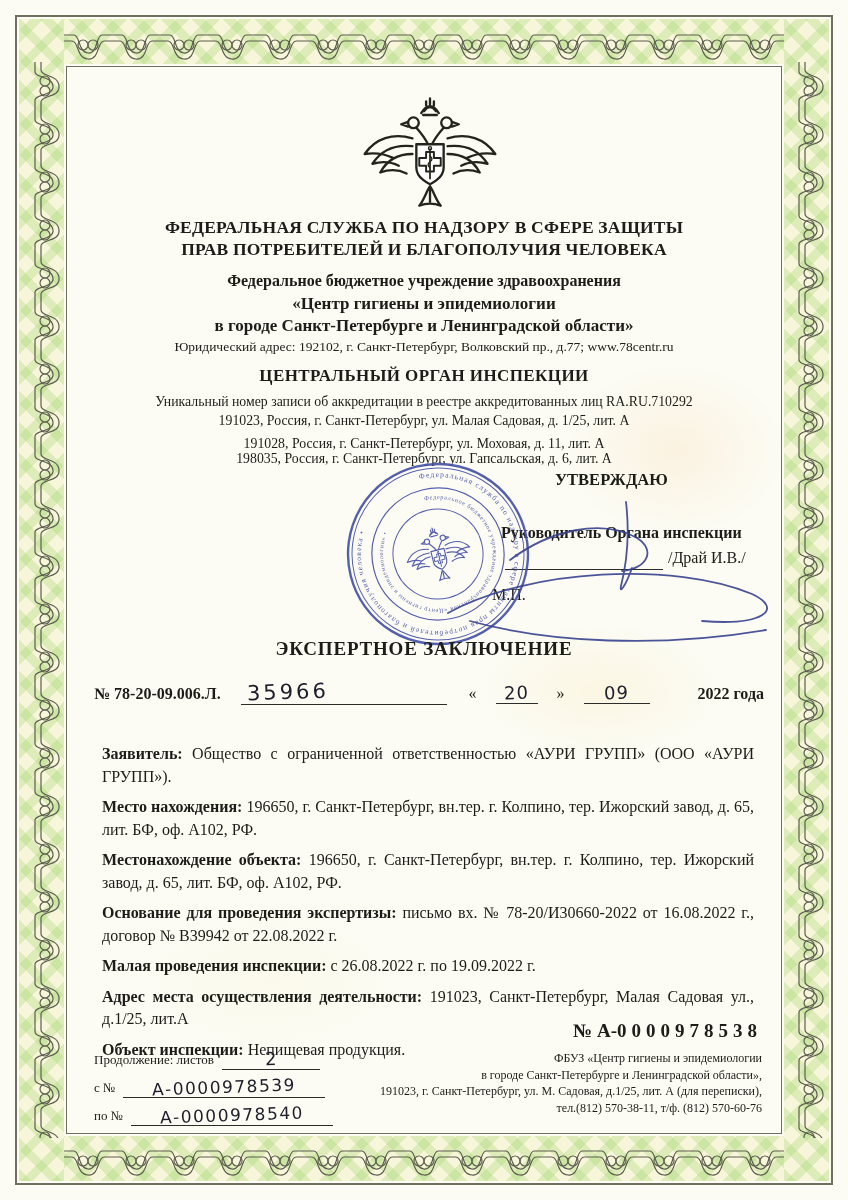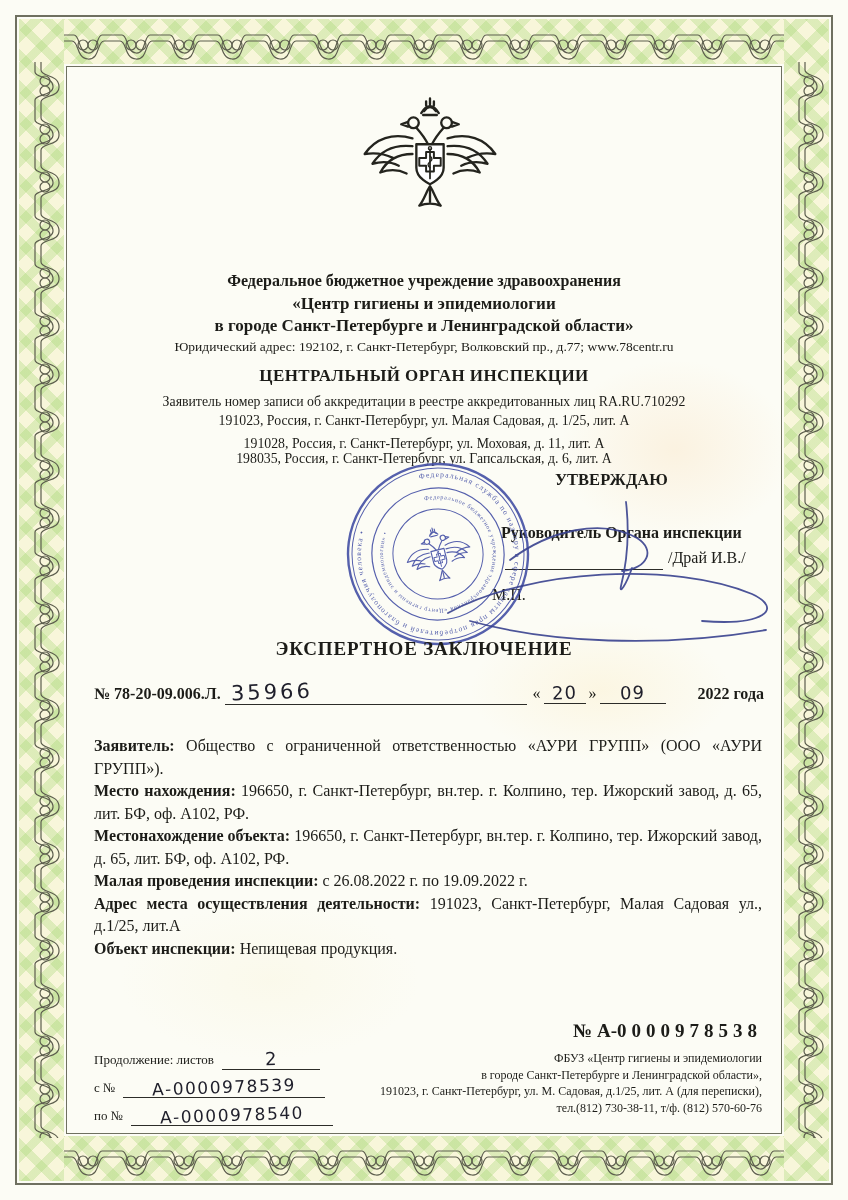--- a/index.html
+++ b/index.html
@@ -53,35 +53,35 @@
   .approve{left:555px; top:470px; font-weight:bold; font-size:16.5px;}
   .role{left:487px; top:524px; font-weight:bold; font-size:16px;margin-left:14px;}
   .sig-line{left:505px; top:569px; width:158px; border-bottom:1.4px solid #2c2c28; height:0;}
   .signer{left:668px; top:549px; font-size:16px;text-align:right;}
   .mp{left:492px; top:586px; font-size:16px;}
   .stamp{left:340px; top:456px; width:196px; height:196px; opacity:.88;}
   .sig-svg{left:430px; top:468px; width:370px; height:205px; pointer-events:none;}
 
   .doc-title{top:638px; font-weight:bold; font-size:19px; letter-spacing:.8px;}
 
-  .numline{left:94px; right:84px; top:680px; display:flex; align-items:baseline; font-size:16px;}
+  .numline{left:94px; right:84px; top:680px; display:flex; align-items:baseline; font-size:16px;gap:16px;}
   .numline .prefix{font-weight:bold; white-space:nowrap;}
   .numline .fill{flex:1 1 auto; border-bottom:1.3px solid #2c2c28; margin:0 6px 2px 4px; min-width:150px; padding-left:6px;}
   .numline .q{font-size:16px;}
   .numline .slot{border-bottom:1.3px solid #2c2c28; text-align:center; margin:0 3px 2px 3px;}
   .numline .slot.day{width:42px;}
   .numline .slot.month{width:66px; margin-right:18px;}
   .numline .year{font-weight:bold; white-space:nowrap; margin-left:14px;}
   .hand{font-family:"DejaVu Sans", sans-serif; color:#20202c; display:inline-block; transform:rotate(-2deg);}
   .hand.big{font-size:21px; letter-spacing:3px;}
   .hand.mid{font-size:18px; letter-spacing:1px;}
   .hand.num{font-size:17px; letter-spacing:1.5px;}
 
   .fields{left:94px; right:86px; top:735px; font-size:16px; line-height:22.5px; text-align:justify;}
-  .field{margin:0;}
+  .field{margin:8px;}
   .field .lbl{font-weight:bold;}
 
   .blank-num{right:86px; top:1020px; font-weight:bold; font-size:19px; white-space:nowrap;}
   .blank-num .digits{letter-spacing:5px;}
   .footer-org{right:86px; top:1050px; text-align:right; font-size:12px; line-height:16.5px;}
   .cont{left:94px; top:1048px; font-size:13px;}
   .cont .row{display:flex; align-items:flex-end; margin-bottom:7px;}
   .cont .lbl{white-space:nowrap; padding-bottom:2px;}
   .cont .line{border-bottom:1.2px solid #2c2c28; text-align:center; padding:0 6px;}
   .cont .line.w1{min-width:86px; margin-left:8px;}
@@ -194,27 +194,31 @@
   <div class="inner-line"></div>
 
   <div class="blob b1"></div>
   <div class="blob b2"></div>
   <div class="blob b3"></div>
 
   <svg class="abs emblem" viewBox="0 0 160 120">
     <use href="#rpn-emblem" xlink:href="#rpn-emblem" stroke-width="2.6"></use>
   </svg>
 
+  <div class="abs ctr h-service">
+    <div>ФЕДЕРАЛЬНАЯ СЛУЖБА ПО НАДЗОРУ В СФЕРЕ ЗАЩИТЫ</div>
+    <div>ПРАВ ПОТРЕБИТЕЛЕЙ И БЛАГОПОЛУЧИЯ ЧЕЛОВЕКА</div>
+  </div>
   <div class="abs ctr h-org2">«Центр гигиены и эпидемиологии</div>
   <div class="abs ctr h-org1">Федеральное бюджетное учреждение здравоохранения</div>
   <div class="abs ctr h-org3">в городе Санкт-Петербурге и Ленинградской области»</div>
   <div class="abs ctr h-legal">Юридический адрес: 192102, г. Санкт-Петербург, Волковский пр., д.77; www.78centr.ru</div>
 
   <div class="abs ctr h-coi">ЦЕНТРАЛЬНЫЙ ОРГАН ИНСПЕКЦИИ</div>
-  <div class="abs ctr h-accred">Заявитель номер записи об аккредитации в реестре аккредитованных лиц RA.RU.710292</div>
+  <div class="abs ctr h-accred">Уникальный номер записи об аккредитации в реестре аккредитованных лиц RA.RU.710292</div>
   <div class="abs ctr h-addr1">191023, Россия, г. Санкт-Петербург, ул. Малая Садовая, д. 1/25, лит. А</div>
   <div class="abs ctr h-addr2">191028, Россия, г. Санкт-Петербург, ул. Моховая, д. 11, лит. А</div>
   <div class="abs ctr h-addr3">198035, Россия, г. Санкт-Петербург, ул. Гапсальская, д. 6, лит. А</div>
 
   <div class="abs approve">УТВЕРЖДАЮ</div>
   <div class="abs role">Руководитель Органа инспекции</div>
   <div class="abs sig-line"></div>
   <div class="abs signer">/Драй И.В./</div>
   <div class="abs mp">М.П.</div>
 
@@ -258,33 +262,34 @@
     <span class="slot day"><span class="hand mid">20</span></span>
     <span class="q">»</span>
     <span class="slot month"><span class="hand mid">09</span></span>
     <span class="year">2022 года</span>
   </div>
 
   <div class="abs fields">
     <p class="field"><span class="lbl">Заявитель:</span><span> Общество с ограниченной ответственностью «АУРИ ГРУПП» (ООО «АУРИ ГРУПП»).</span></p>
     <p class="field"><span class="lbl">Место нахождения:</span><span> 196650, г. Санкт-Петербург, вн.тер. г. Колпино, тер. Ижорский завод, д. 65, лит. БФ, оф. А102,  РФ.</span></p>
     <p class="field"><span class="lbl">Местонахождение объекта:</span><span> 196650, г. Санкт-Петербург, вн.тер. г. Колпино, тер. Ижорский завод, д. 65, лит. БФ, оф. А102,  РФ.</span></p>
+    <p class="field"><span class="lbl">Основание для проведения экспертизы:</span><span> письмо вх. № 78-20/И30660-2022 от 16.08.2022 г., договор № В39942 от 22.08.2022 г.</span></p>
     <p class="field"><span class="lbl">Малая проведения инспекции:</span><span> с 26.08.2022 г. по 19.09.2022 г.</span></p>
     <p class="field"><span class="lbl">Адрес места осуществления деятельности:</span><span> 191023, Санкт-Петербург, Малая Садовая ул., д.1/25, лит.А</span></p>
     <p class="field"><span class="lbl">Объект инспекции:</span><span> Непищевая продукция.</span></p>
   </div>
 
   <div class="abs blank-num">
     <span>№ А-</span><span class="digits">0000978538</span>
   </div>
   <div class="abs footer-org">
     <div>ФБУЗ «Центр гигиены и эпидемиологии</div>
     <div>в городе Санкт-Петербурге и Ленинградской области»,</div>
     <div>191023, г. Санкт-Петербург, ул. М. Садовая, д.1/25, лит. А (для переписки),</div>
-    <div>тел.(812) 730-38-11, т/ф. (812) 570-60-76</div>
+    <div>тел.(812) 570-38-11, т/ф. (812) 570-60-76</div>
   </div>
   <div class="abs cont">
     <div class="row">
       <span class="lbl">Продолжение: листов</span>
       <span class="line w1"><span class="hand mid">2</span></span>
     </div>
     <div class="row">
       <span class="lbl">с №</span>
       <span class="line w2"><span class="hand num">А-0000978539</span></span>
     </div>

